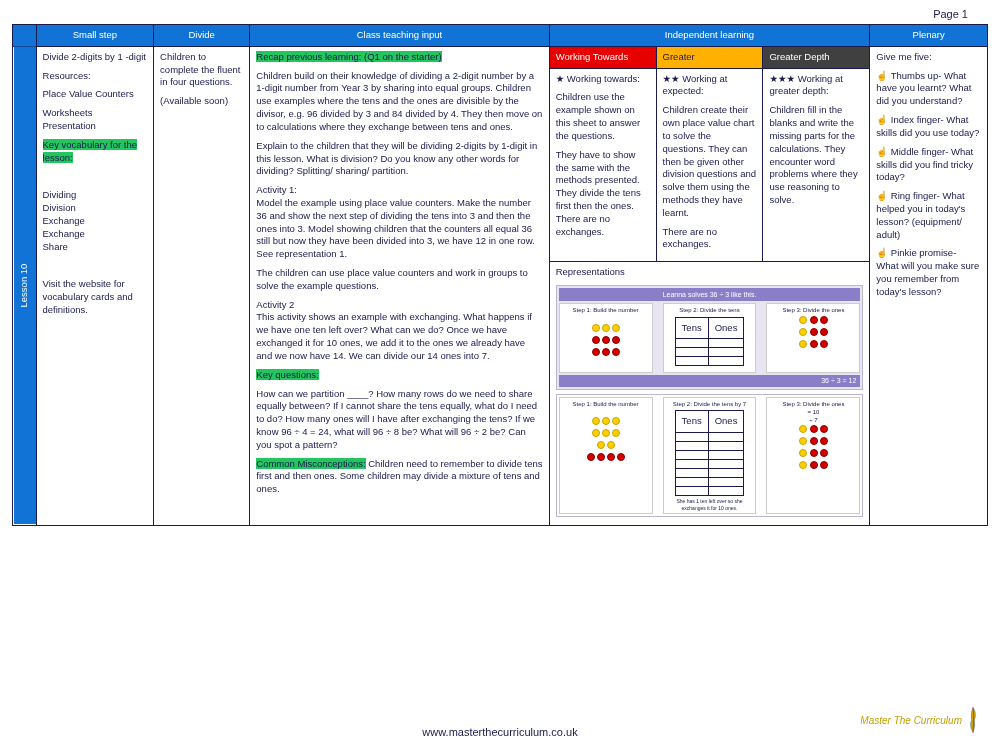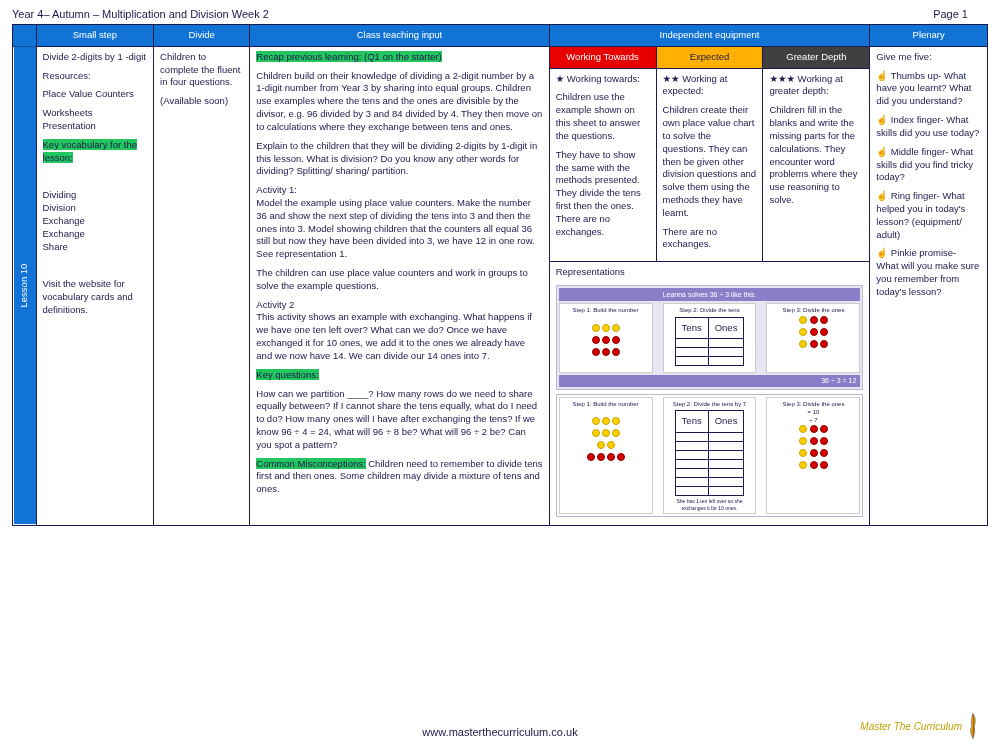--- a/index.html
+++ b/index.html
@@ -6,66 +6,65 @@
   body { font-family: "Comic Sans MS", cursive, sans-serif; font-size: 10px; background: #fff; color: #1a1a4d; width: 1000px; height: 750px; position: relative; }
   .page { padding: 8px 12px 0 12px; }
   .topbar { display: flex; align-items: center; font-size: 11px; margin-bottom: 4px; gap: 20px; }
   .topbar .wc-line { border-bottom: 1px solid #999; width: 180px; display: inline-block; height: 10px; vertical-align: middle; }
   .topbar .pageno { margin-left: auto; margin-right: 20px; }
   table.grid { width: 100%; border-collapse: collapse; table-layout: fixed; }
   table.grid th, table.grid td { border: 1.5px solid #1a1a4d; vertical-align: top; padding: 4px 6px; font-size: 9.5px; line-height: 1.35; }
   th.hdr { background: #1173d6; color: #fff; text-align: center; font-weight: normal; font-size: 11px; padding: 3px; }
   .lesson-tab { background: #1173d6; color: #fff; writing-mode: vertical-rl; transform: rotate(180deg); text-align: center; vertical-align: middle !important; font-size: 12px; width: 22px; padding: 0; }
   .hl { background: #22c55e; }
-  .sub-hdr { color: #fff; text-align: center; font-weight: normal; padding: 2px; font-size: 10px; }
+  .sub-hdr { color: #fff; font-weight: normal; padding: 2px; font-size: 10px; }
   .sub-hdr.wt { background: #e60000; }
   .sub-hdr.exp { background: #ffb000; color: #1a1a4d; }
   .sub-hdr.gd { background: #404040; }
   p { margin-bottom: 6px; }
   .rep-box { border: 1px solid #b8b8d6; background: #e8e4f2; margin: 4px 0; padding: 2px; font-size: 7px; }
   .rep-title { background: #8a7ec8; color: #fff; text-align: center; font-size: 7px; padding: 2px; margin-bottom:2px;}
   .rep-steps { display: flex; gap: 10px; }
   .rep-step { flex:1; background: #fff; border:1px solid #ccc; padding: 2px; text-align:center; font-size:6px; position:relative; min-height:70px;}
   .dot { width:8px; height:8px; border-radius:50%; display:inline-block; margin:1px;}
   .dot.y { background:#ffd000; border:1px solid #c9a400;}
   .dot.r { background:#d40000; border:1px solid #8a0000;}
   .rep-answer { background:#8a7ec8; color:#fff; text-align:right; padding:1px 4px; font-size:7px; margin-top:2px;}
   .minitable { border-collapse:collapse; margin:2px auto; font-size:5px;}
   .minitable td { border:1px solid #888; width:16px; height:8px; padding:0;}
   .footer { position:absolute; bottom:12px; width:100%; text-align:center; font-size:11px; color:#1a1a4d;}
-  .logo { position:absolute; bottom:10px; right:20px; font-size:10px; font-style:italic; color:#c0a000; display:flex; align-items:center; gap:4px;}
+  .logo { position:absolute; bottom:16px; right:20px; font-size:10px; font-style:italic; color:#c0a000; display:flex; align-items:center; gap:4px;}
   .feather { width:14px; height:28px; }
 </style>
 </head>
 <body>
 
 <div class="page">
   <div class="topbar">
-    <span>Year 4– Autumn – Multiplication and Division Week 2</span>
     <span class="pageno">Page 1</span>
   </div>
 
   <table class="grid">
     <colgroup>
       <col style="width:22px">
         <col style="width:110px">
         <col style="width:90px">
         <col style="width:280px">
       <col style="width:100px">
         <col style="width:100px">
         <col style="width:100px">
         <col style="width:110px">
     </colgroup>
     <tbody>
         <tr>
       <th class="hdr" style="background:#1173d6;border-left:1.5px solid #1a1a4d;"></th>
       <th class="hdr">Small step</th>
       <th class="hdr">Divide</th>
       <th class="hdr">Class teaching input</th>
-      <th class="hdr" colspan="3">Independent equipment</th>
+      <th class="hdr" colspan="3">Independent learning</th>
       <th class="hdr">Plenary</th>
     </tr>
     <tr>
       <td class="lesson-tab" rowspan="3">Lesson 10</td>
       <td rowspan="3">
         <p>Divide 2-digits by 1 -digit</p>
         <p>Resources:</p>
         <p>Place Value Counters</p>
         <p><span>Worksheets</span><br><span>Presentation</span></p>
         <p><span class="hl">Key vocabulary for the lesson:</span></p>
@@ -83,21 +82,21 @@
         <p>Children build on their knowledge of dividing a 2-digit number by a 1-digit number from Year 3 by sharing into equal groups. Children use examples where the tens and the ones are divisible by the divisor, e.g. 96 divided by 3 and 84 divided by 4. They then move on to calculations where they exchange between tens and ones.</p>
         <p>Explain to the children that they will be dividing 2-digits by 1-digit in this lesson. What is division? Do you know any other words for dividing? Splitting/ sharing/ partition.</p>
         <p><span>Activity 1:</span><br><span>Model the example using place value counters. Make the number 36 and show the next step of dividing the tens into 3 and then the ones into 3. Model showing children that the counters all equal 36 still but now they have been divided into 3, we have 12 in one row. See representation 1.</span></p>
         <p>The children can use place value counters and work in groups to solve the example questions.</p>
         <p><span>Activity 2</span><br><span>This activity shows an example with exchanging. What happens if we have one ten left over? What can we do? Once we have exchanged it for 10 ones, we add it to the ones we already have and we now have 14. We can divide our 14 ones into 7.</span></p>
         <p><span class="hl">Key questions:</span></p>
         <p>How can we partition ____? How many rows do we need to share equally between? If I cannot share the tens equally, what do I need to do? How many ones will I have after exchanging the tens? If we know 96 ÷ 4 = 24, what will 96 ÷ 8 be? What will 96 ÷ 2 be? Can you spot a pattern?</p>
         <p><span class="hl">Common Misconceptions:</span><span> Children need to remember to divide tens first and then ones. Some children may divide a mixture of tens and ones.</span></p>
       </td>
       <td class="sub-hdr wt">Working Towards</td>
-      <td class="sub-hdr exp">Expected</td>
+      <td class="sub-hdr exp">Greater</td>
       <td class="sub-hdr gd">Greater Depth</td>
       <td rowspan="3">
         <p>Give me five:</p>
         <p>☝ Thumbs up- What have you learnt? What did you understand?</p>
         <p>☝ Index finger- What skills did you use today?</p>
         <p>☝ Middle finger- What skills did you find tricky today?</p>
         <p>☝ Ring finger- What helped you in today's lesson? (equipment/ adult)</p>
         <p>☝ Pinkie promise- What will you make sure you remember from today's lesson?</p>
       </td>
     </tr>

